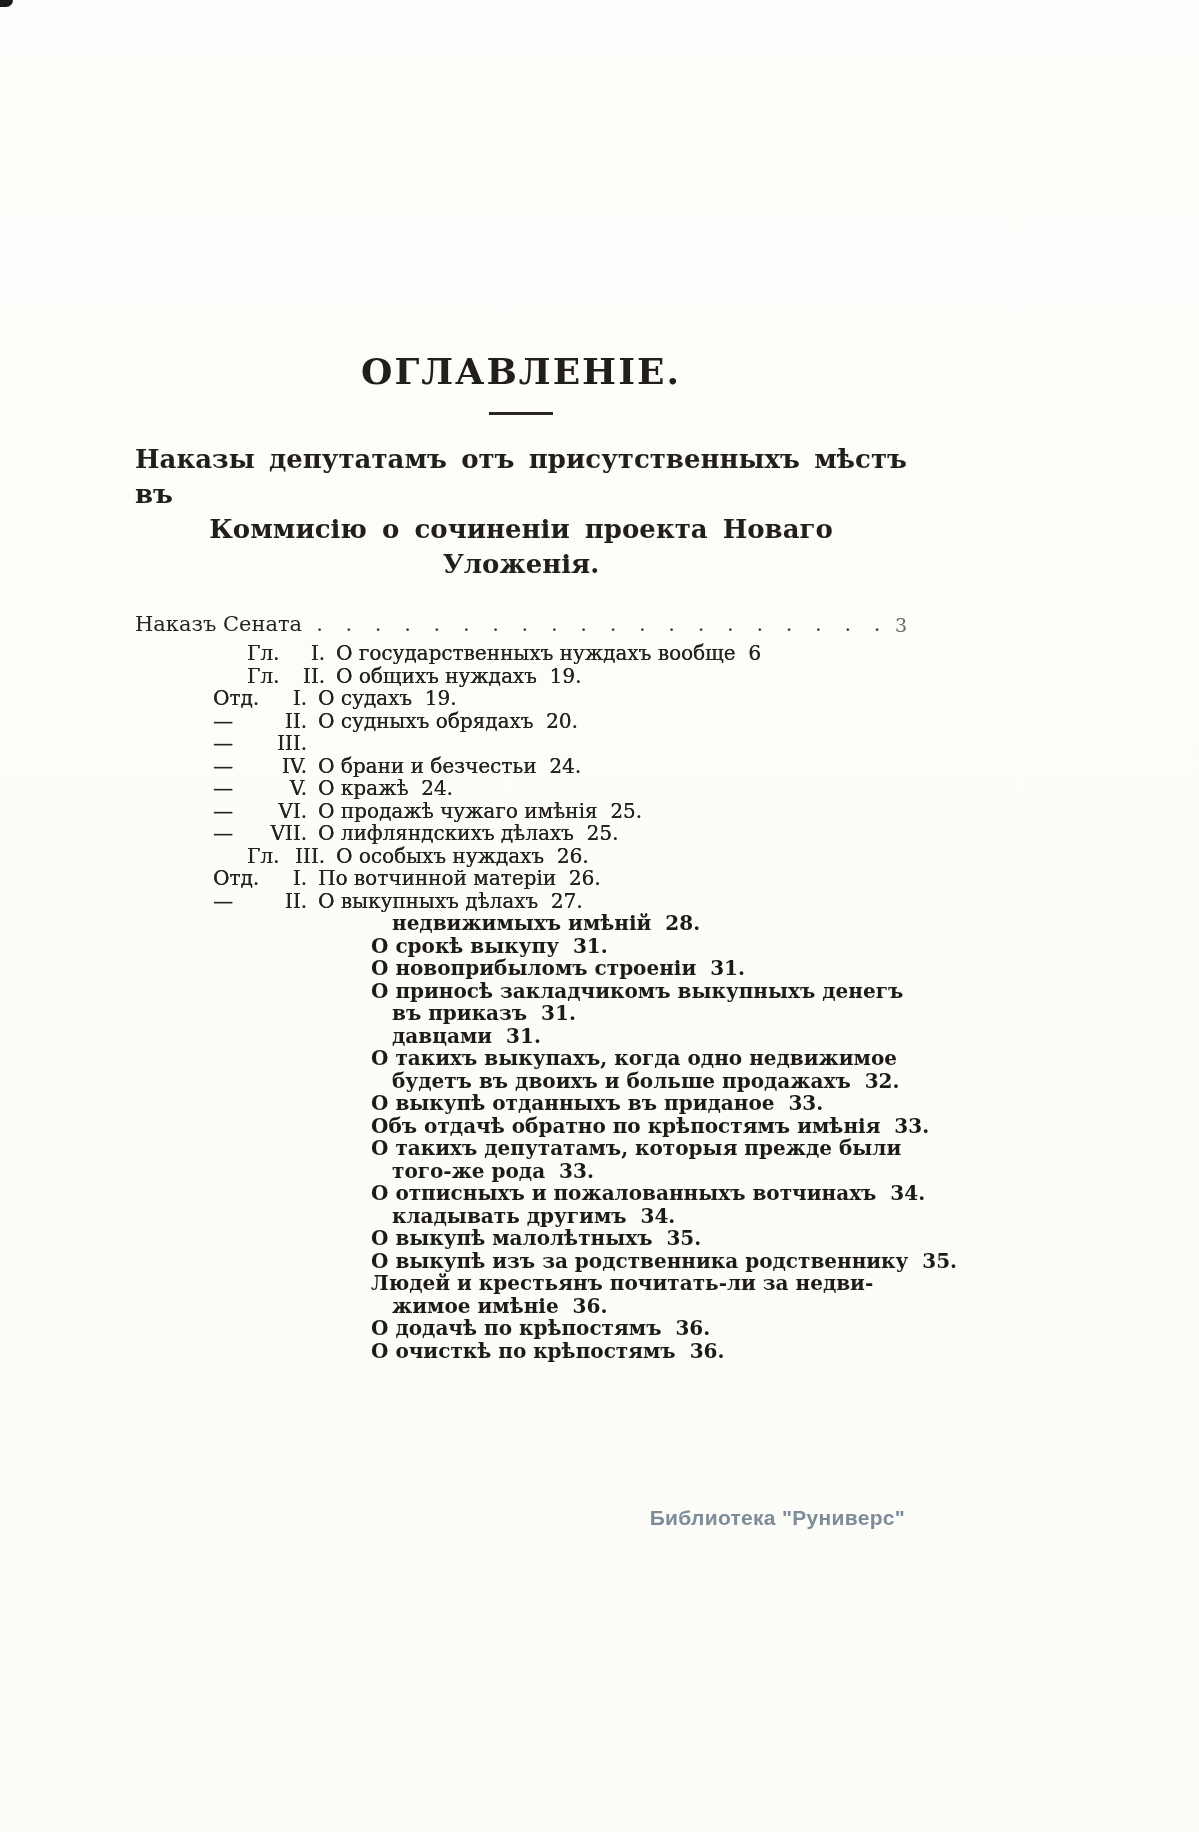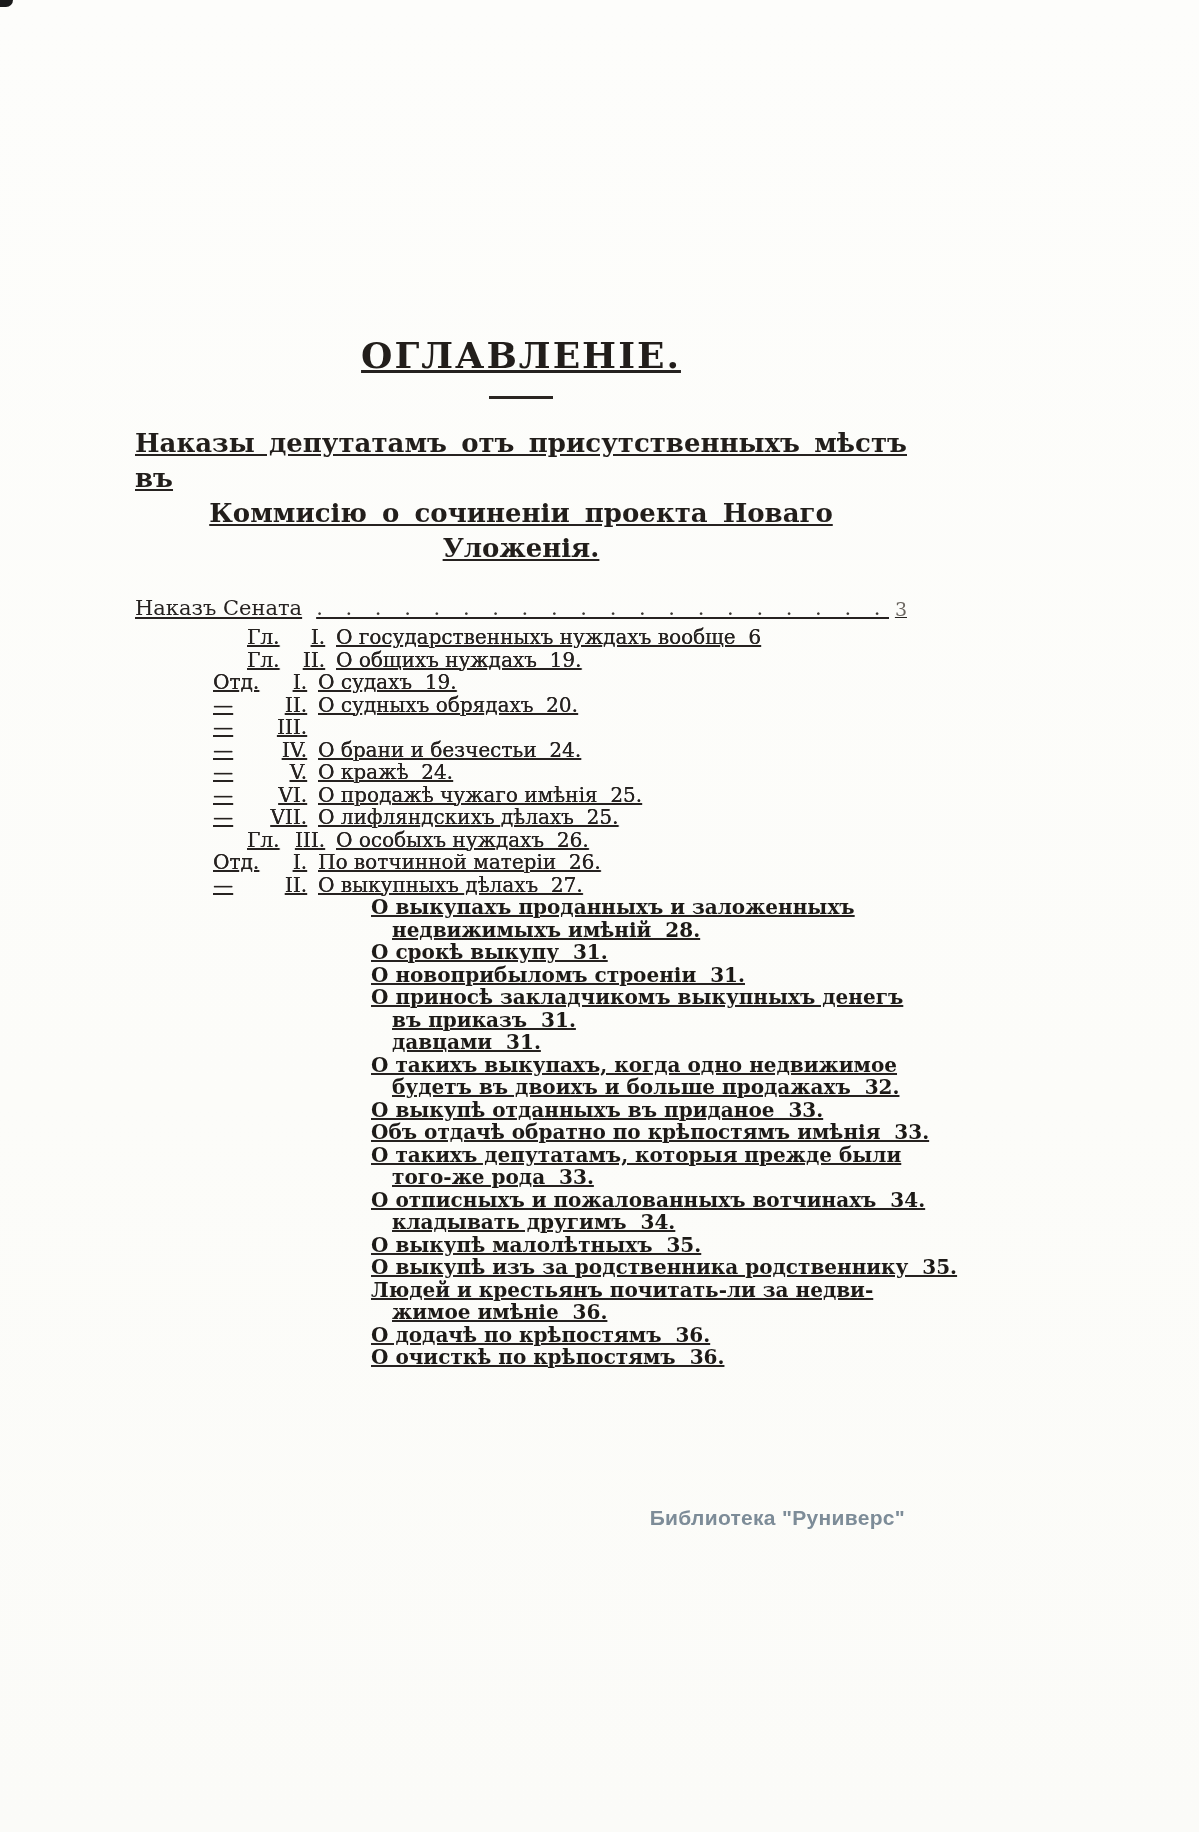--- a/index.html
+++ b/index.html
@@ -11,21 +11,21 @@
   .page {
     position:relative; width:1199px; height:1832px;
     background:linear-gradient(180deg, #fdfdfb 0%, #fcfcf9 60%, #fbfbf8 100%);
     color:var(--ink, #262220);
     overflow:hidden;
   }
   .scan-mark {
     position:absolute; top:0; left:0; width:13px; height:7px;
     background:#1b1b1b; border-bottom-right-radius:7px;
   }
-  .content { position:absolute; left:135px; top:334px; width:772px;text-decoration:underline; }
+  .content { position:absolute; left:135px; top:350px; width:772px; }
 
   .doc-title {
     text-align:center; font-size:36px; font-weight:bold;
     letter-spacing:2px; color:#221e1b;
   }
   .title-rule { width:64px; height:3px; background:#2a2522; margin:20px auto 0; }
 
   .heading { margin-top:27px; font-weight:bold; font-size:26px; line-height:35px; color:#221e1b; }
   .h-line1 { text-align:justify; text-align-last:justify; }
   .h-line2 { text-align:center; word-spacing:6px; }
@@ -131,25 +131,20 @@
         <div class="l lv2">
     <span class="c-pre">Отд.</span>
     <span class="c-num">I.</span>
     <span class="c-txt">По вотчинной матеріи  26.</span>
   </div>
         <div class="l lv2">
     <span class="c-pre">—</span>
     <span class="c-num">II.</span>
     <span class="c-txt">О выкупныхъ дѣлахъ  27.</span>
   </div>
-        <div class="l lv3">
-    
-    
-    <span class="c-txt">О выкупахъ проданныхъ и заложенныхъ</span>
-  </div>
         <div class="l lv4">
     
     
     <span class="c-txt">недвижимыхъ имѣній  28.</span>
   </div>
         <div class="l lv3">
     
     
     <span class="c-txt">О срокѣ выкупу  31.</span>
   </div>

